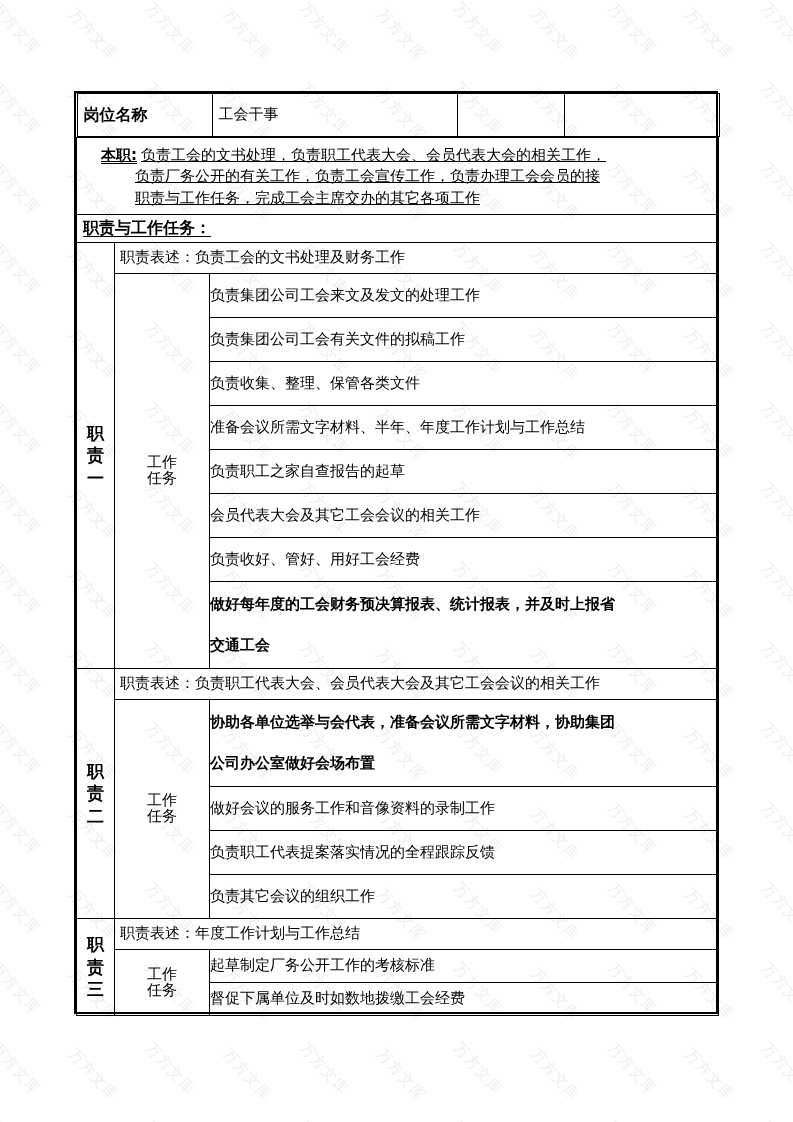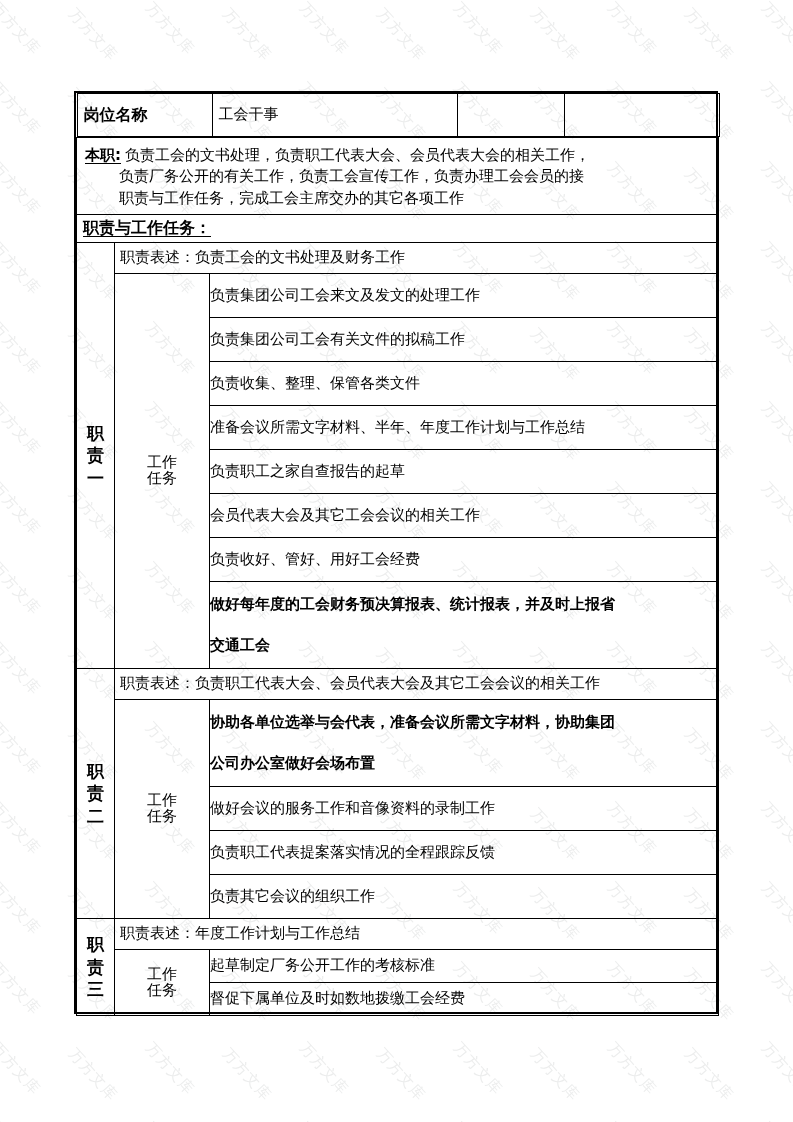--- a/index.html
+++ b/index.html
@@ -94,21 +94,22 @@
   }
 
   .r-title-cell { height: 42px; }
 
   
   .benzhi-cell {
     height: 76px;
     vertical-align: top;
   }
   .benzhi-wrap {
-    padding: 4px 8px 2px 8px;
+    padding: 4px 8px 2px 24px;
+    text-decoration: underline;
   }
   .benzhi-line {
     font-size: 15px;
     line-height: 1.42;
     white-space: nowrap;
   }
   .benzhi-key {
     font-weight: bold;
     font-family: "DejaVu Sans", "Liberation Sans", sans-serif;
     text-decoration: underline;

